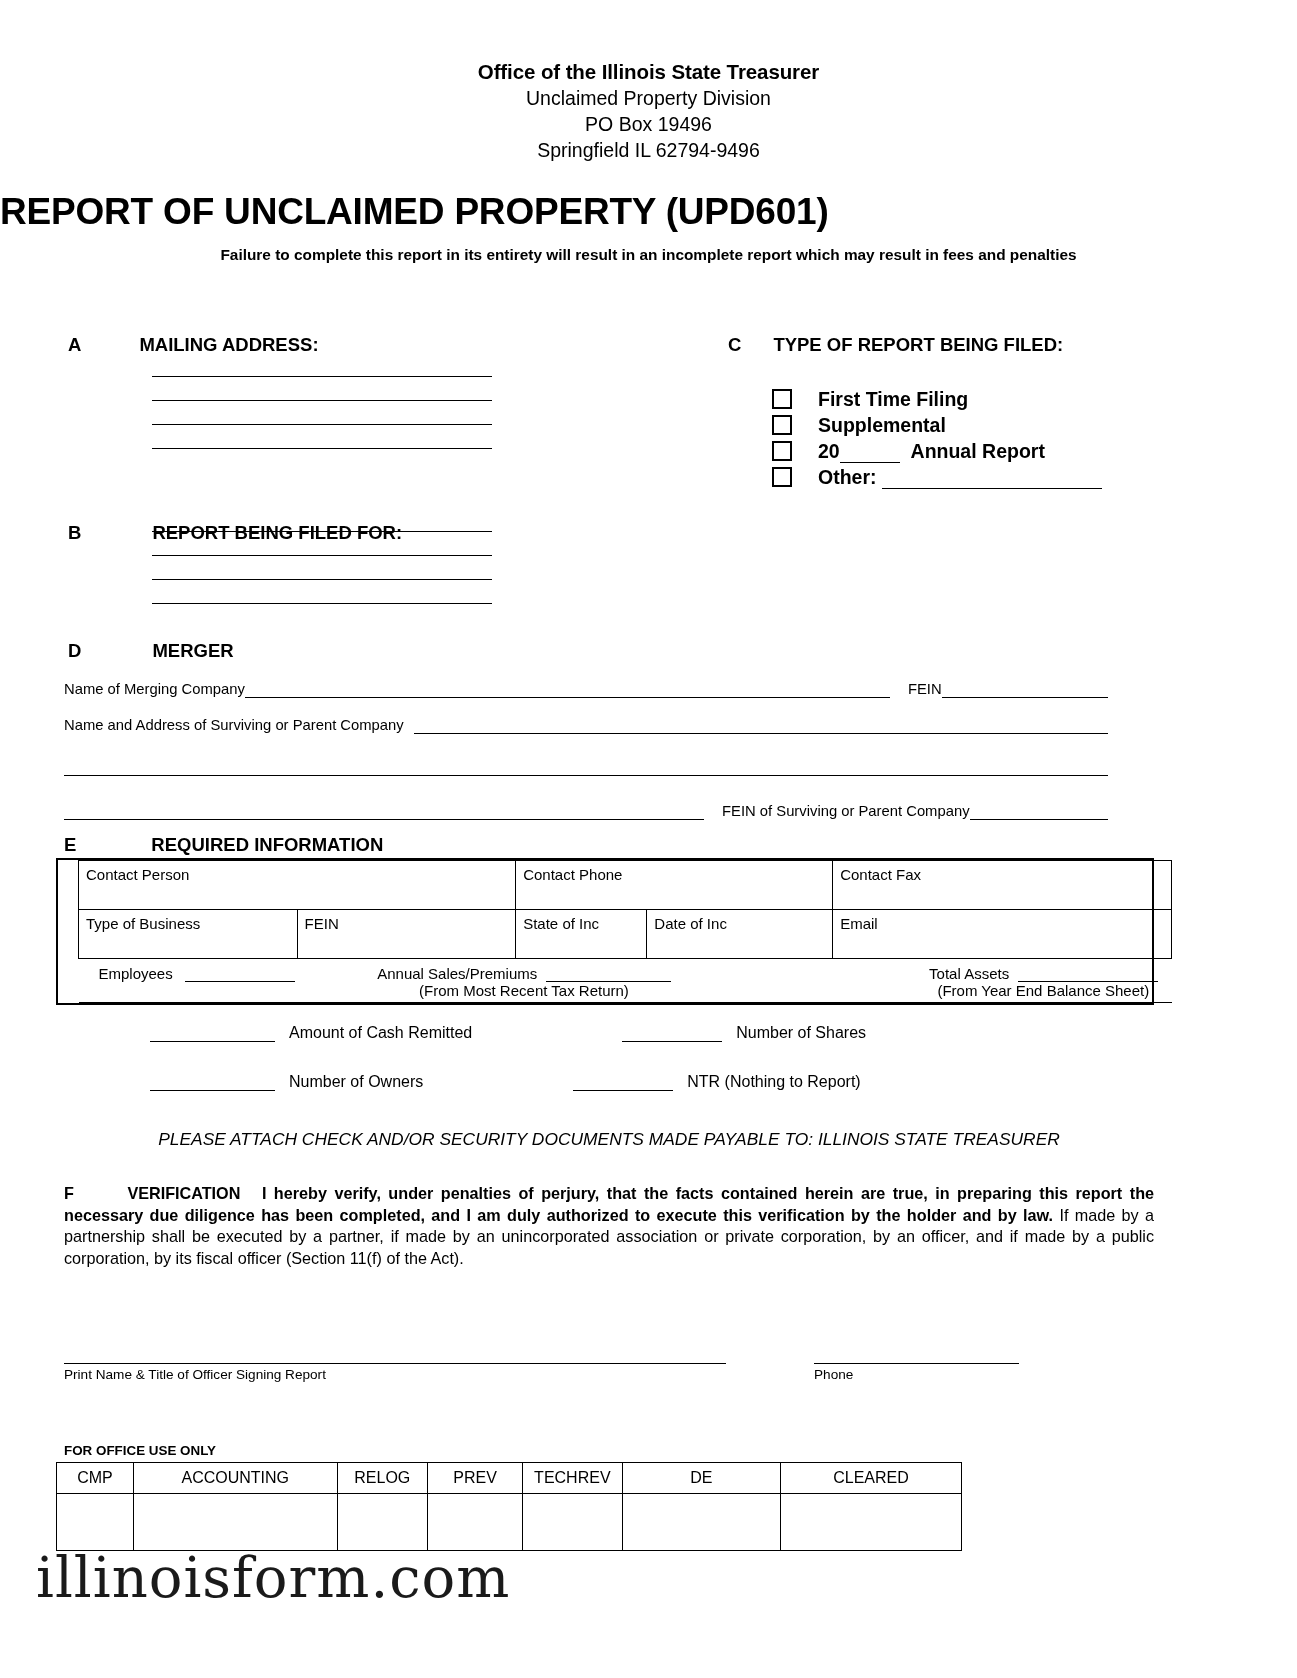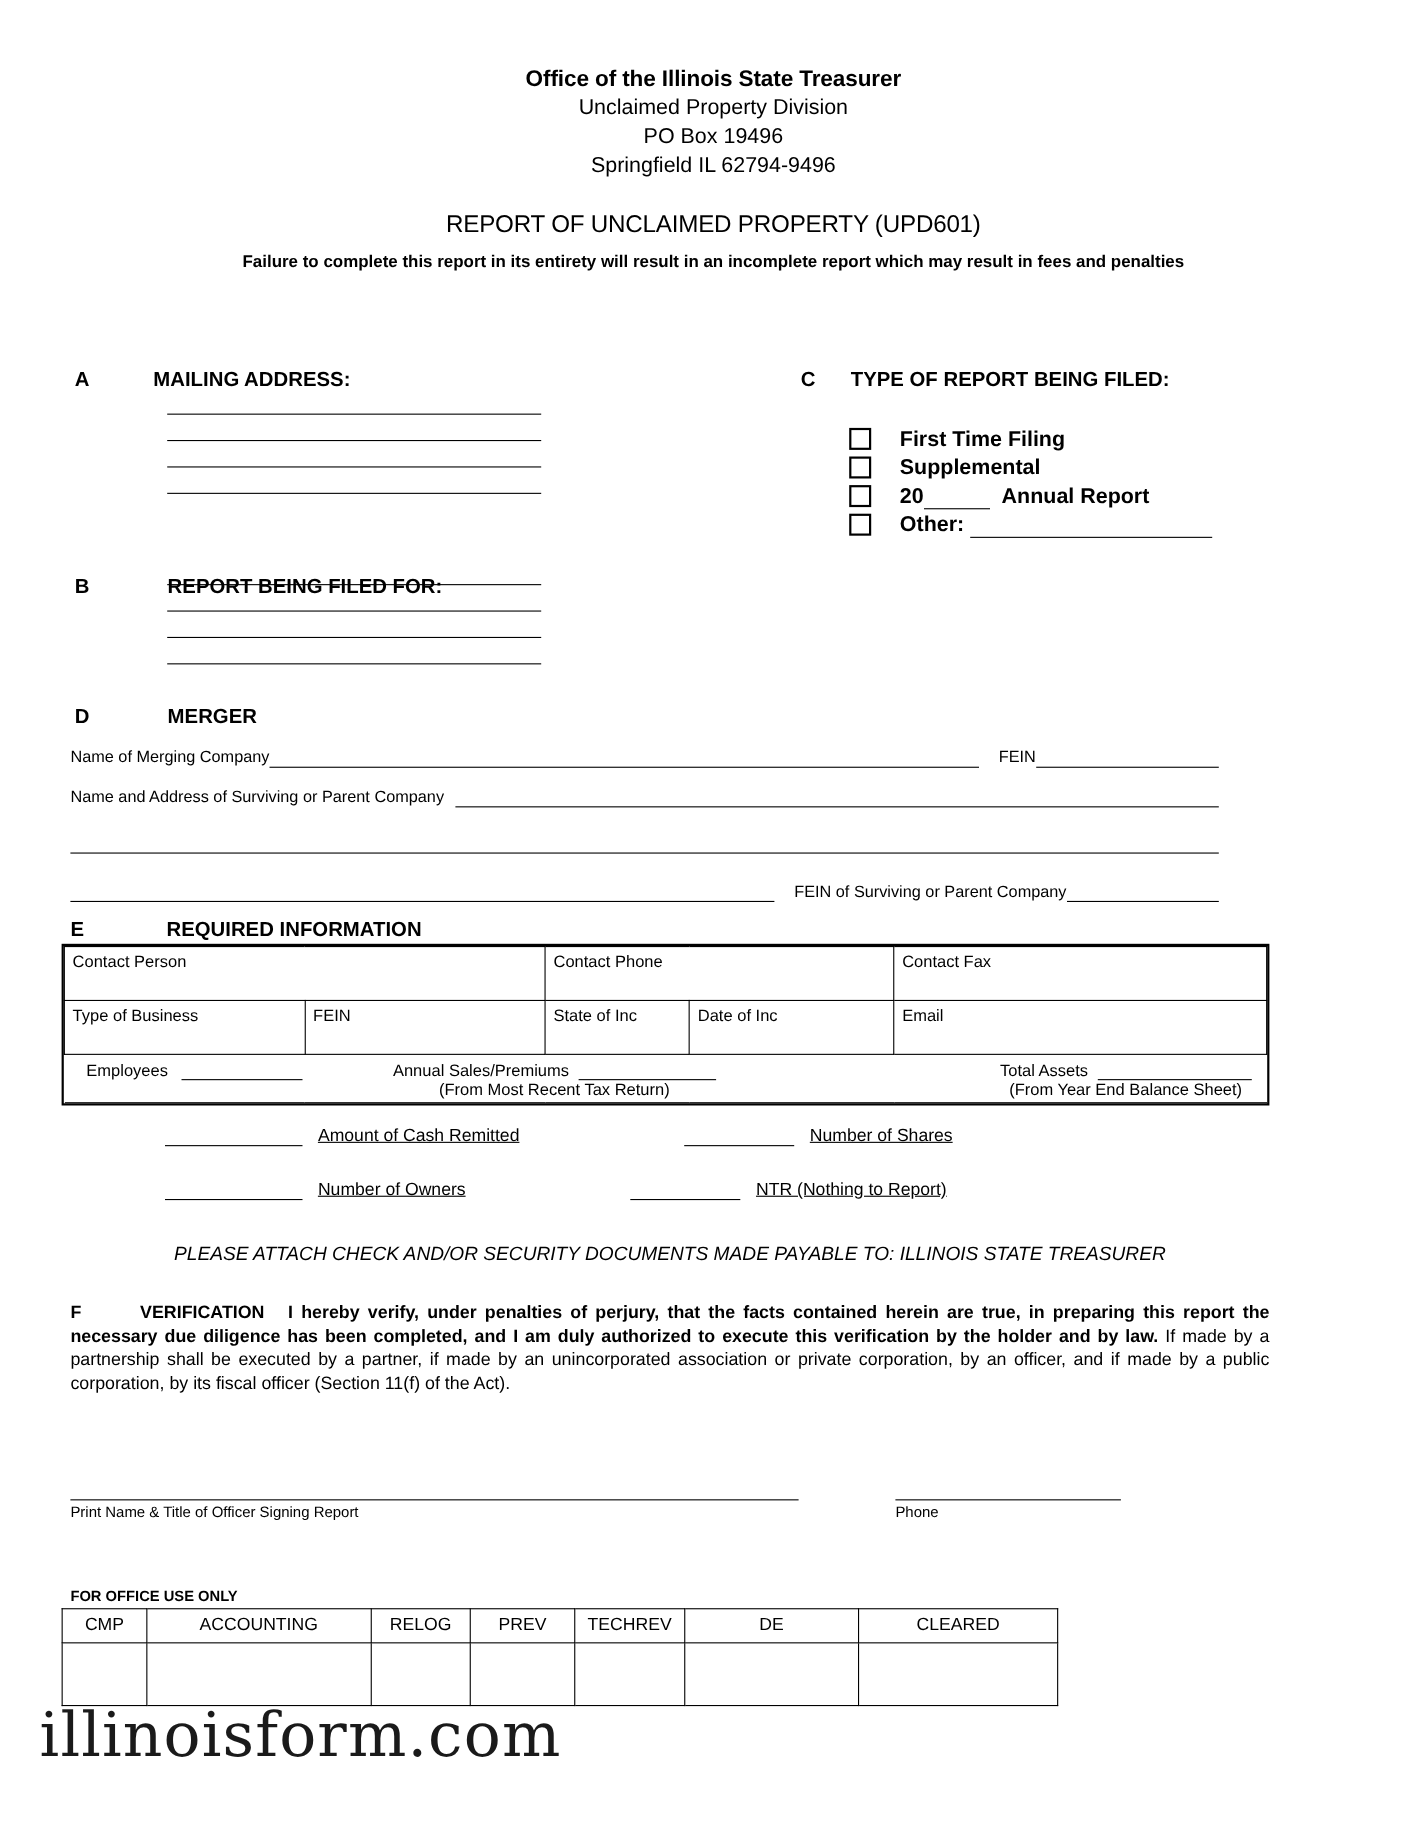--- a/index.html
+++ b/index.html
@@ -32,23 +32,22 @@
     font-weight: bold;
     font-size: 20.5px;
     line-height: 27px;
     letter-spacing: -0.1px;
   }
   .hdr .line {
     font-size: 19.5px;
     line-height: 26px;
   }
   .title {
-    text-align: center;
-    font-weight: normal;
-    font-size: 22px;
+    font-weight: bold;
+    font-size: 37px;
     letter-spacing: -0.2px;
     margin-top: 28px;
   }
   .subtitle {
     text-align: center;
     font-weight: bold;
     font-size: 15.4px;
     margin-top: 13px;
   }
 
@@ -138,21 +137,21 @@
 
   .etable {
     position: absolute;
     left: 56px;
     top: 800px;
     width: 1098px;
     border: 2px solid #000;
     border-collapse: collapse;
     box-sizing: border-box;
   }
-  .etable table { border-collapse: collapse; width: 100%; }
+  .etable table { border-collapse: collapse; width: 100%; margin-left: 20px; }
   .etable td {
     border: 1px solid #000;
     vertical-align: top;
     padding: 5px 0 0 7px;
     font-size: 15px;
     height: 49px;
     box-sizing: border-box;
   }
   .etable tr.r3 td {
     height: 44px;
@@ -170,21 +169,21 @@
   .r3cell .top { white-space: nowrap; }
   .r3cell .sub { display: block; }
   .ul-blank {
     display: inline-block;
     border-bottom: 1.3px solid #000;
     height: 15px;
     vertical-align: bottom;
   }
 
   
-  .remit { position: absolute; left: 0; top: 966px; width: 1200px; text-decoration: underline; }
+  .remit { position: absolute; left: 0; top: 966px; width: 1200px; }
   .remit-row {
     display: flex;
     align-items: flex-end;
     margin-bottom: 31px;
     font-size: 16px;
   }
   .remit-blank {
     border-bottom: 1.6px solid #000;
     width: 125px;
     height: 17px;

